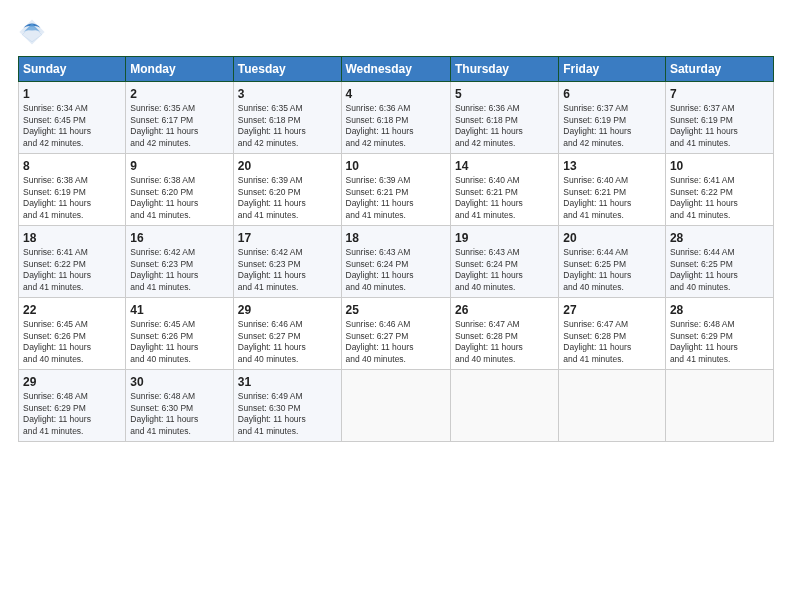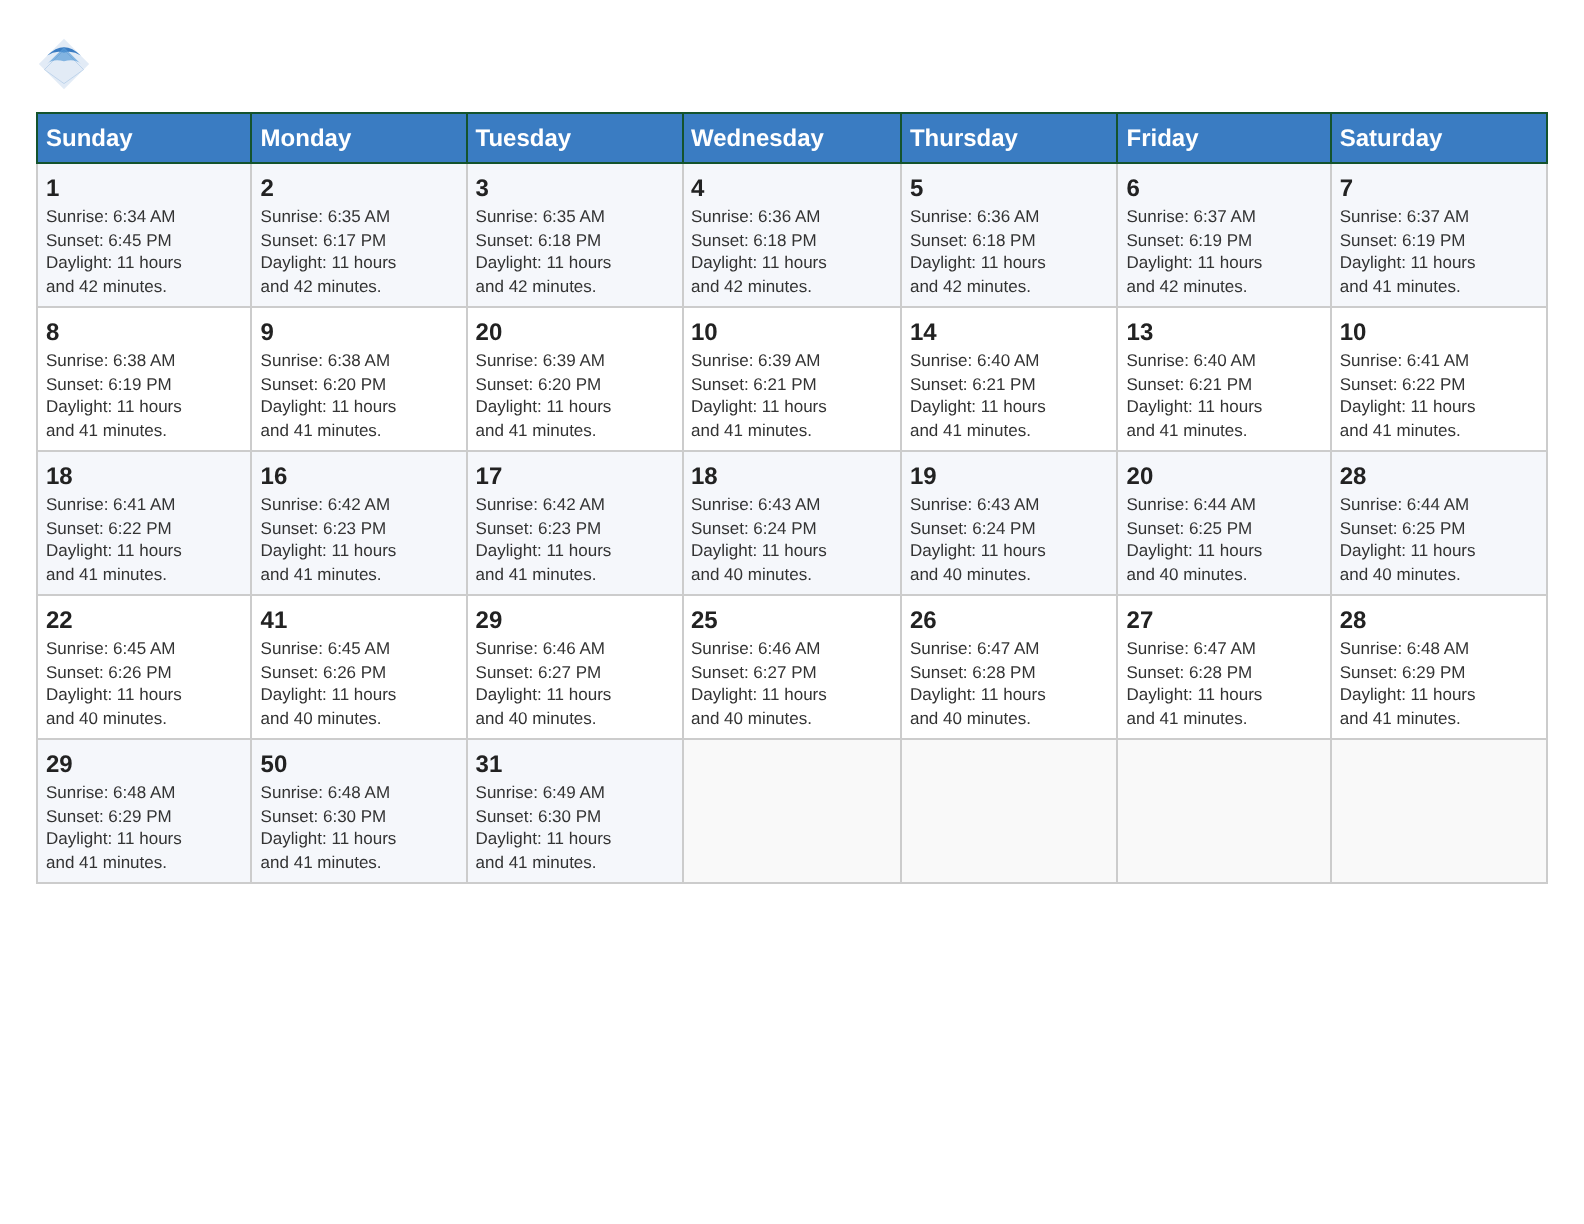--- a/index.html
+++ b/index.html
@@ -346,21 +346,21 @@
         </tr>
         <tr>
           <td>
             <span class="day-number">29</span>
             <div class="day-info" style="white-space: pre-line;">Sunrise: 6:48 AM
 Sunset: 6:29 PM
 Daylight: 11 hours
 and 41 minutes.</div>
           </td>
           <td>
-            <span class="day-number">50</span>
+            <span class="day-number">30</span>
             <div class="day-info" style="white-space: pre-line;">Sunrise: 6:48 AM
 Sunset: 6:30 PM
 Daylight: 11 hours
 and 41 minutes.</div>
           </td>
           <td>
             <span class="day-number">31</span>
             <div class="day-info" style="white-space: pre-line;">Sunrise: 6:49 AM
 Sunset: 6:30 PM
 Daylight: 11 hours

